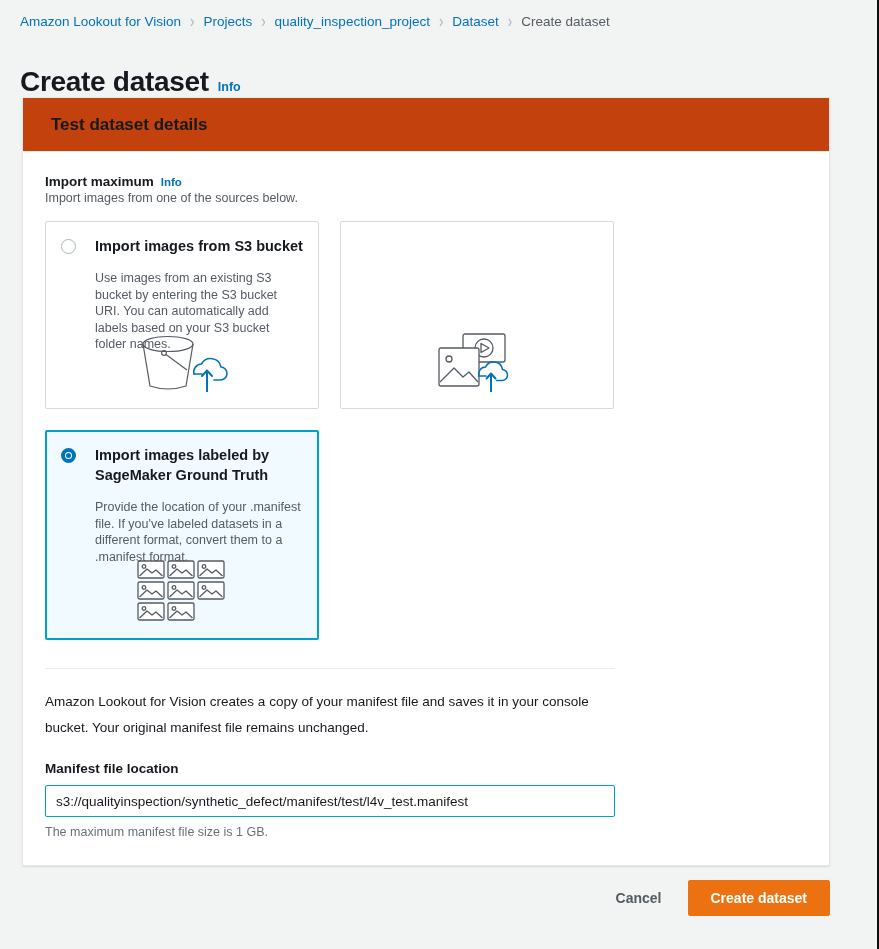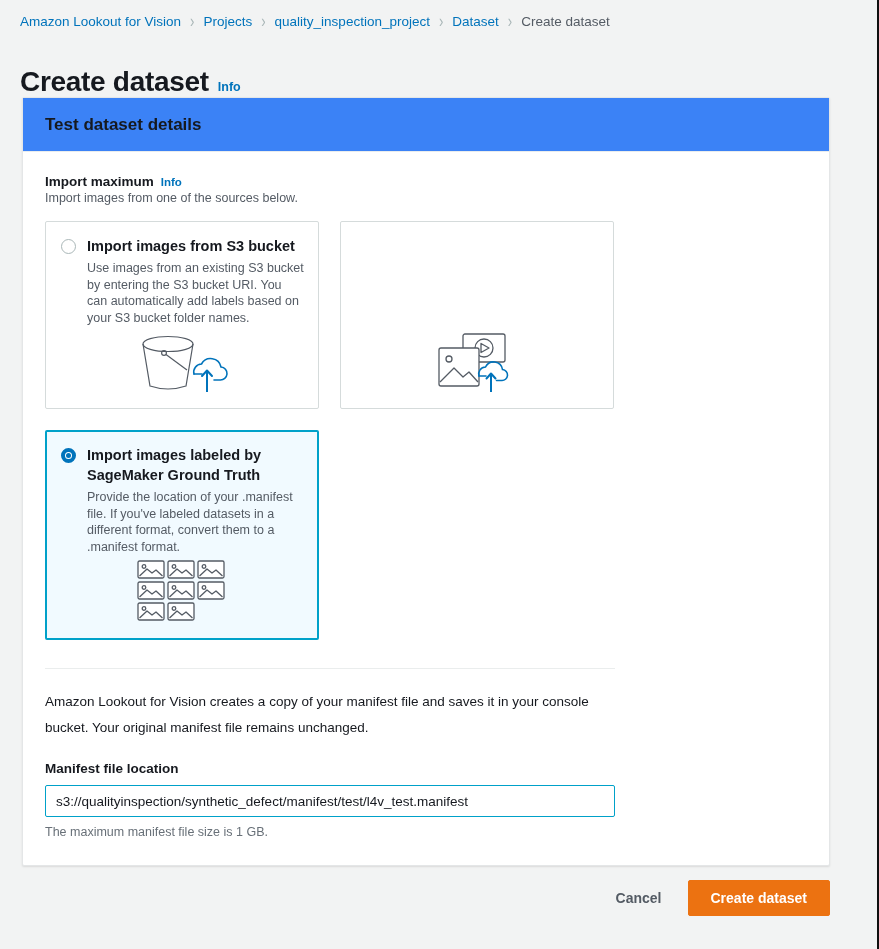--- a/index.html
+++ b/index.html
@@ -77,23 +77,23 @@
     position: absolute;
     left: 22px;
     top: 97px;
     width: 808px;
     background: #ffffff;
     border: 1px solid #e4e6e7;
     border-radius: 2px;
     box-shadow: 0 1px 2px rgba(0,0,0,0.10);
   }
   .card-header {
-    padding: 17px 22px 16px 22px;
+    padding: 17px 22px 16px 28px;
     border-bottom: 1px solid #eaeded;
-    background: #3b82f6;
+    background: #c2410c;
   }
   .card-header-title {
     font-size: 17px;
     font-weight: bold;
     color: #16191f;
   }
   .card-body {
     padding: 22px 22px 26px 22px;
   }
 
@@ -141,20 +141,21 @@
   .tile.tile-a, .tile.tile-b { height: 188px; }
   .tile.tile-c { height: 210px; }
   .tile.selected {
     border: 2px solid #00a1c9;
     background: #f1faff;
     padding: 13px 13px 13px 14px;
   }
   .tile-top {
     display: flex;
     align-items: flex-start;
+    gap: 8px;
   }
   .radio {
     width: 15px; height: 15px;
     min-width: 15px;
     border-radius: 50%;
     border: 1px solid #aab7b8;
     background: #fff;
     margin-top: 3px;
     margin-right: 11px;
     position: relative;
@@ -176,21 +177,21 @@
   .tile-title {
     font-size: 14.5px;
     font-weight: bold;
     color: #16191f;
     line-height: 20px;
   }
   .tile-desc {
     font-size: 12.5px;
     color: #545b64;
     line-height: 16.5px;
-    margin-top: 4px;
+    margin-top: 14px;
   }
   .tile-art {
     position: absolute;
     left: 0; right: 0;
     bottom: 12px;
     display: flex;
     justify-content: center;
   }
   .tile.tile-a .tile-art { bottom: 14px; }
   .tile.tile-b .tile-art { bottom: 14px; }

